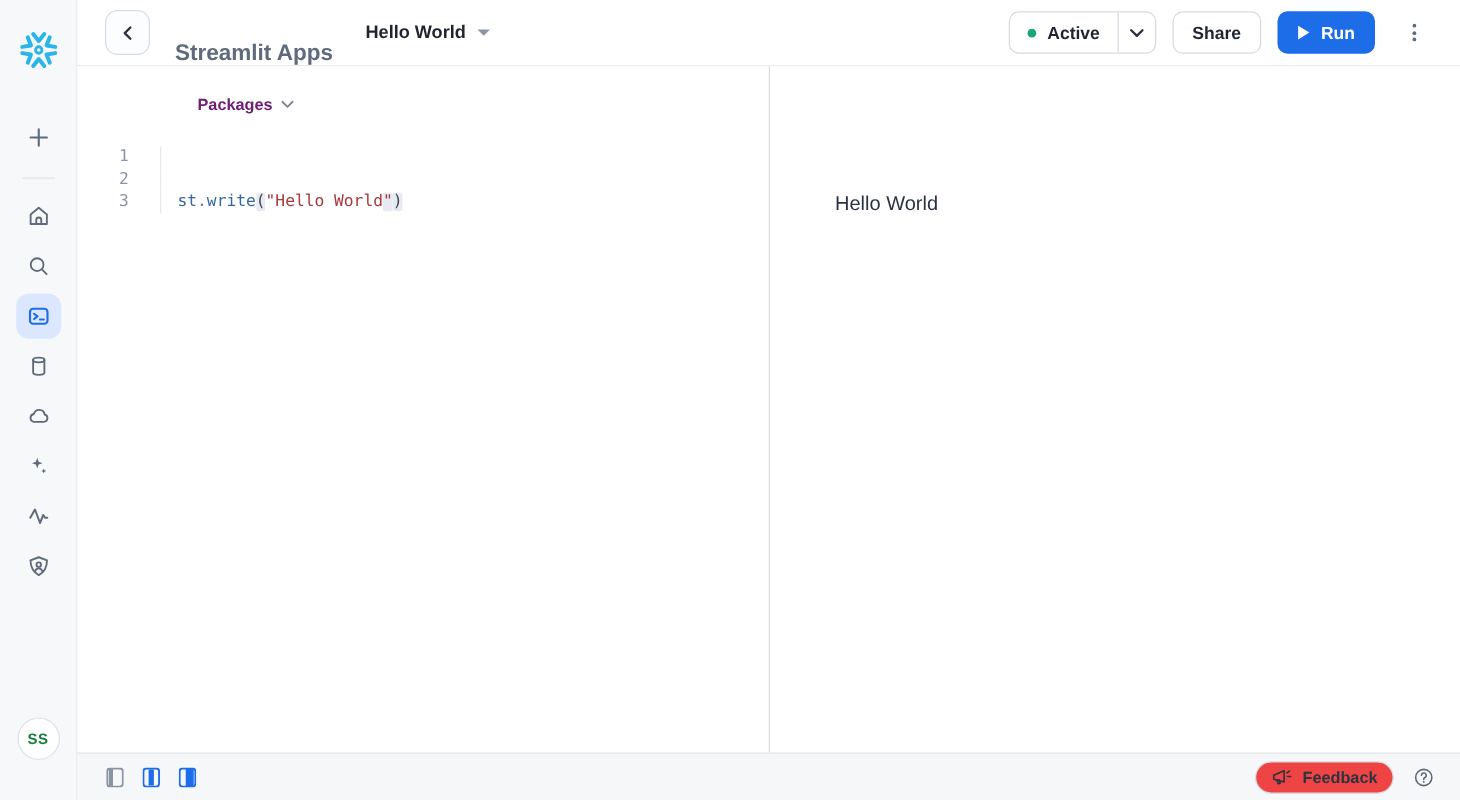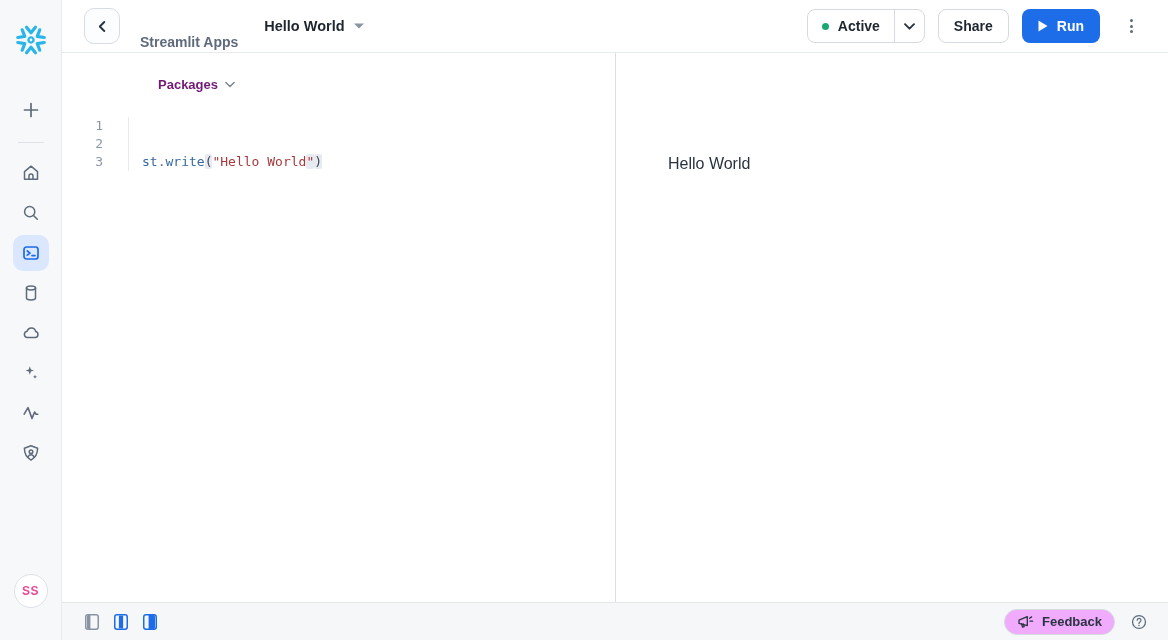--- a/index.html
+++ b/index.html
@@ -8,29 +8,29 @@
 
   
   .sidebar { width:62px; flex-shrink:0; background:#f7f8f9; border-right:1px solid #e8eaee; display:flex; flex-direction:column; align-items:center; }
   .logo-btn { margin-top:20px; width:40px; height:40px; display:flex; align-items:center; justify-content:center; cursor:pointer; }
   .nav-btn { width:36px; height:36px; border-radius:10px; display:flex; align-items:center; justify-content:center; margin-bottom:4px; cursor:pointer; }
   .nav-btn.active { background:#dbe7fe; }
   .nav-btn.active svg { stroke:#1d6ce8; }
   .nav-btn svg { stroke:#5f6b7c; fill:none; stroke-width:1.5; stroke-linecap:round; stroke-linejoin:round; }
   .plus-btn { margin-top:32px; }
   .rail-divider { width:26px; height:1px; background:#dfe3e8; margin:10px 0 12px; }
-  .avatar { margin-top:auto; margin-bottom:32px; width:34px; height:34px; border-radius:50%; background:#fff; border:1px solid #dde2e8; display:flex; align-items:center; justify-content:center; font-size:12px; font-weight:bold; color:#ec4899; letter-spacing:.5px; cursor:pointer; }
+  .avatar { margin-top:auto; margin-bottom:32px; width:34px; height:34px; border-radius:50%; background:#fff; border:1px solid #dde2e8; display:flex; align-items:center; justify-content:center; font-size:12px; font-weight:bold; color:#15803d; letter-spacing:.5px; cursor:pointer; }
 
   
   .main { flex:1; display:flex; flex-direction:column; min-width:0; }
 
   .header { height:53px; flex-shrink:0; background:#fff; border-bottom:1px solid #e7eaee; display:flex; align-items:center; padding:0 24px 0 22px; }
   .back-btn { width:36px; height:36px; border:1px solid #d8dde4; border-radius:10px; background:#fcfdfe; display:flex; align-items:center; justify-content:center; cursor:pointer; }
   .breadcrumb { display:flex; align-items:center; gap:26px; margin-left:20px; }
-  .crumb-section { font-size:14px; font-weight:bold; color:#5f6b7c; cursor:pointer;margin-top:32px; }
+  .crumb-section { font-size:18px; font-weight:bold; color:#5f6b7c; cursor:pointer;margin-top:32px; }
   .crumb-current { display:flex; align-items:center; gap:9px; cursor:pointer; }
   .crumb-current .title { font-size:14.5px; font-weight:bold; color:#1e252f; }
 
   .header-right { margin-left:auto; display:flex; align-items:center; gap:13px; }
   .status-group { display:flex; align-items:stretch; height:34px; border:1px solid #d6dbe2; border-radius:8px; background:#fff; overflow:hidden; }
   .status-main { display:flex; align-items:center; gap:9px; padding:0 14px; font-size:14px; font-weight:bold; color:#1e252f; cursor:pointer; }
   .status-dot { width:7px; height:7px; border-radius:50%; background:#19a874; }
   .status-sep { width:1px; background:#d6dbe2; }
   .status-caret { width:29px; display:flex; align-items:center; justify-content:center; cursor:pointer; }
   .share-btn { height:34px; padding:0 15px; border:1px solid #d6dbe2; border-radius:8px; background:#fff; font-size:14px; font-weight:bold; color:#1e252f; display:flex; align-items:center; cursor:pointer; }
@@ -58,21 +58,21 @@
   .tok-string-hl { color:#a73a3c; background:#e7ebf1; border-radius:2px; }
   .tok-bracket { color:#3d4756; background:#e7ebf1; border-radius:2px; }
 
   .preview-output { padding:102px 0 0 52px; font-size:16px; color:#2a3340; }
 
   
   .footer { height:38px; flex-shrink:0; background:#f6f7f9; border-top:1px solid #e4e7ea; display:flex; align-items:center; padding:0 20px 0 23px; }
   .layout-toggles { display:flex; align-items:center; gap:15px; }
   .layout-btn { display:flex; cursor:pointer; }
   .footer-right { margin-left:auto; display:flex; align-items:center; gap:15px; }
-  .feedback-btn { height:26px; padding:0 12px; border:1px solid #d6dbe1; border-radius:13px; background:#f0abfc; display:flex; align-items:center; gap:8px; font-size:13px; font-weight:bold; color:#2a3340; cursor:pointer; }
+  .feedback-btn { height:26px; padding:0 12px; border:1px solid #d6dbe1; border-radius:13px; background:#ef4444; display:flex; align-items:center; gap:8px; font-size:13px; font-weight:bold; color:#2a3340; cursor:pointer; }
   .help-btn { display:flex; cursor:pointer; }
 </style>
 </head>
 <body>
 
 <aside class="sidebar">
   <div class="logo-btn">
     <svg width="36" height="36" viewBox="-17 -17 34 34">
       <g stroke="#29b5e8" stroke-width="3" fill="none" stroke-linecap="round" stroke-linejoin="round">
         <g>

